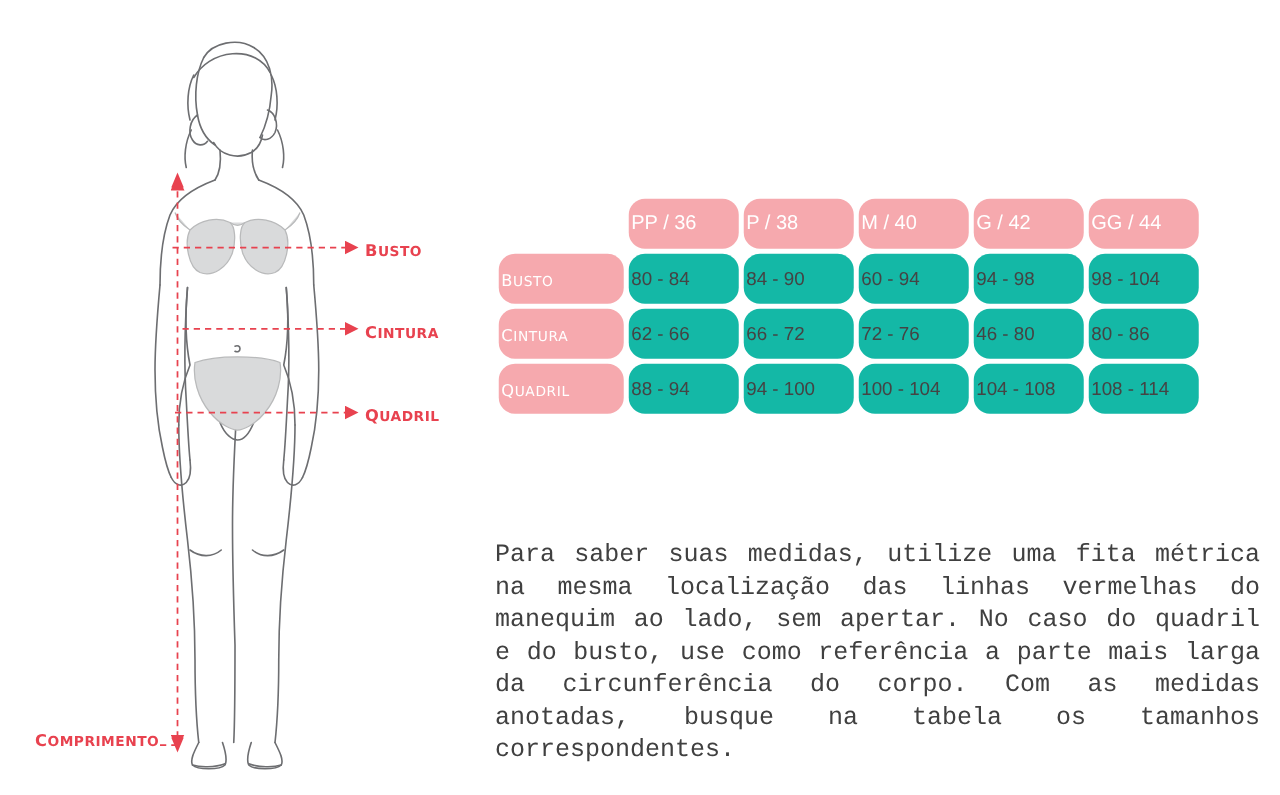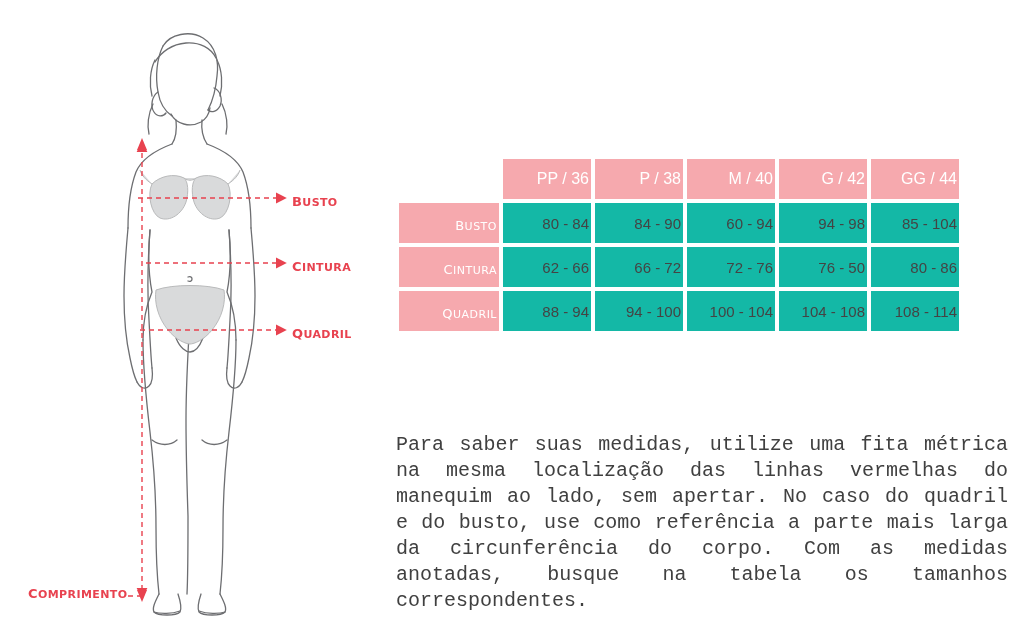--- a/index.html
+++ b/index.html
@@ -81,26 +81,27 @@
     position: absolute;
     left: 17px;
     top: 155px;
     border-collapse: separate;
     border-spacing: 4px;
     font-family: "Liberation Sans", sans-serif;
   }
   .size-table th, .size-table td {
     width: 84px;
     height: 40px;
-    text-align: right;
+    text-align: left;
     vertical-align: middle;
     font-size: 15px;
     font-weight: 400;
     color: #444444;
     padding: 0 2px;
+    border-radius: 13px;
   }
   .size-table thead th.corner {
     background: transparent;
     width: 96px;
   }
   .size-table thead th.size-head {
     background: #f6a9ae;
     color: #ffffff;
     font-size: 16px;
     font-weight: 400;
@@ -244,28 +245,28 @@
           <th class="size-head">GG / 44</th>
         </tr>
       </thead>
       <tbody>
         <tr>
           <th class="row-head">Busto</th>
           <td>80 - 84</td>
           <td>84 - 90</td>
           <td>60 - 94</td>
           <td>94 - 98</td>
-          <td>85 - 104</td>
+          <td>98 - 104</td>
         </tr>
         <tr>
           <th class="row-head">Cintura</th>
           <td>62 - 66</td>
           <td>66 - 72</td>
           <td>72 - 76</td>
-          <td>76 - 50</td>
+          <td>46 - 80</td>
           <td>80 - 86</td>
         </tr>
         <tr>
           <th class="row-head">Quadril</th>
           <td>88 - 94</td>
           <td>94 - 100</td>
           <td>100 - 104</td>
           <td>104 - 108</td>
           <td>108 - 114</td>
         </tr>

